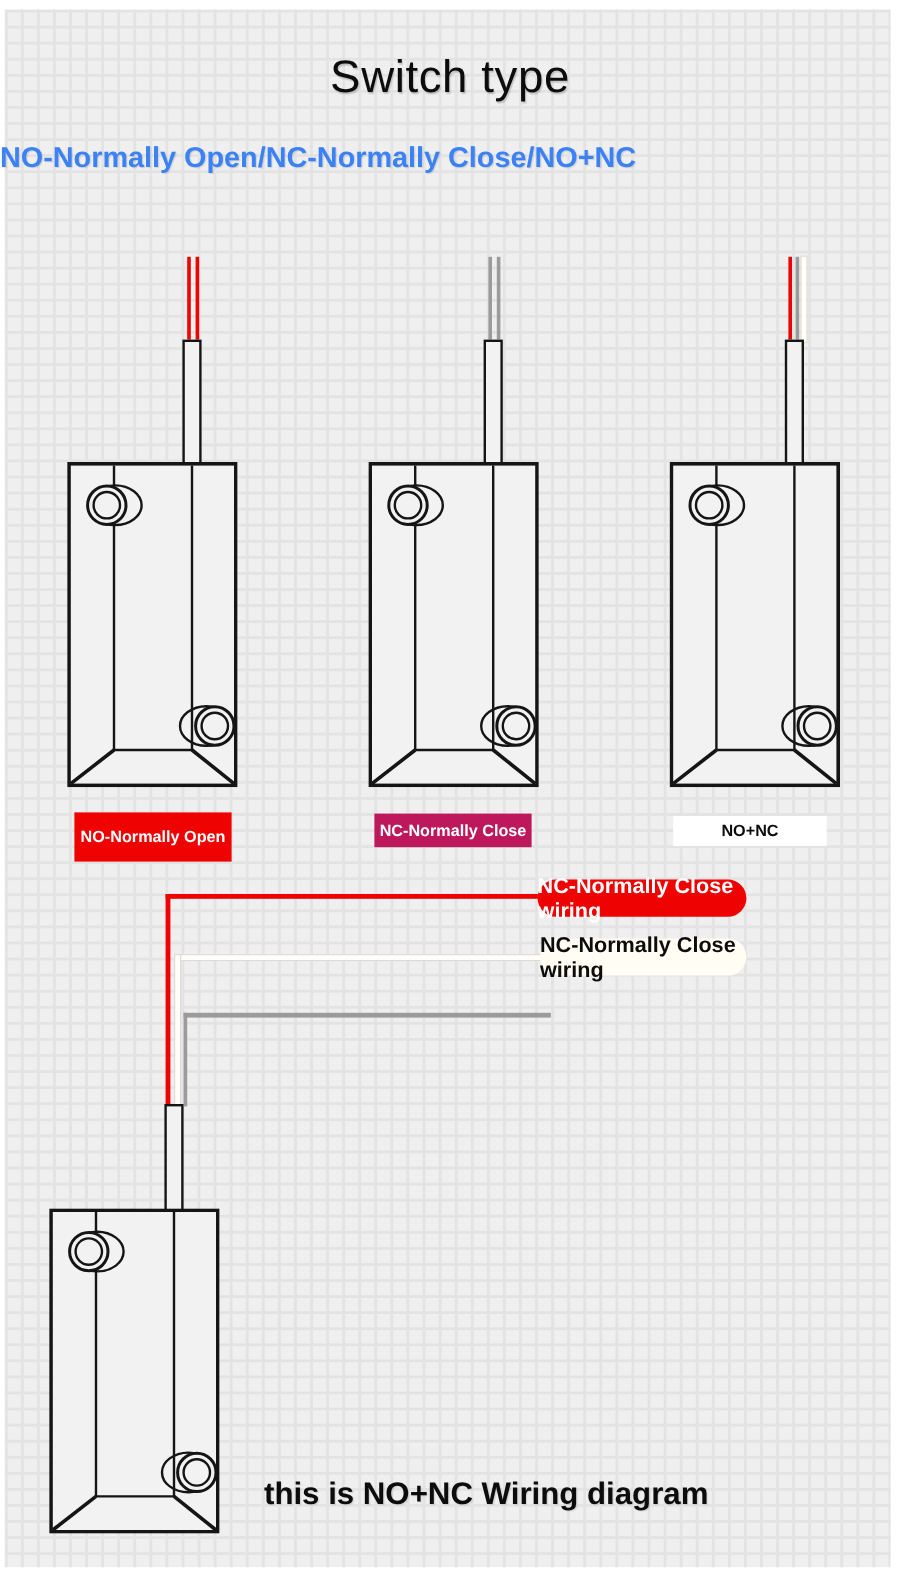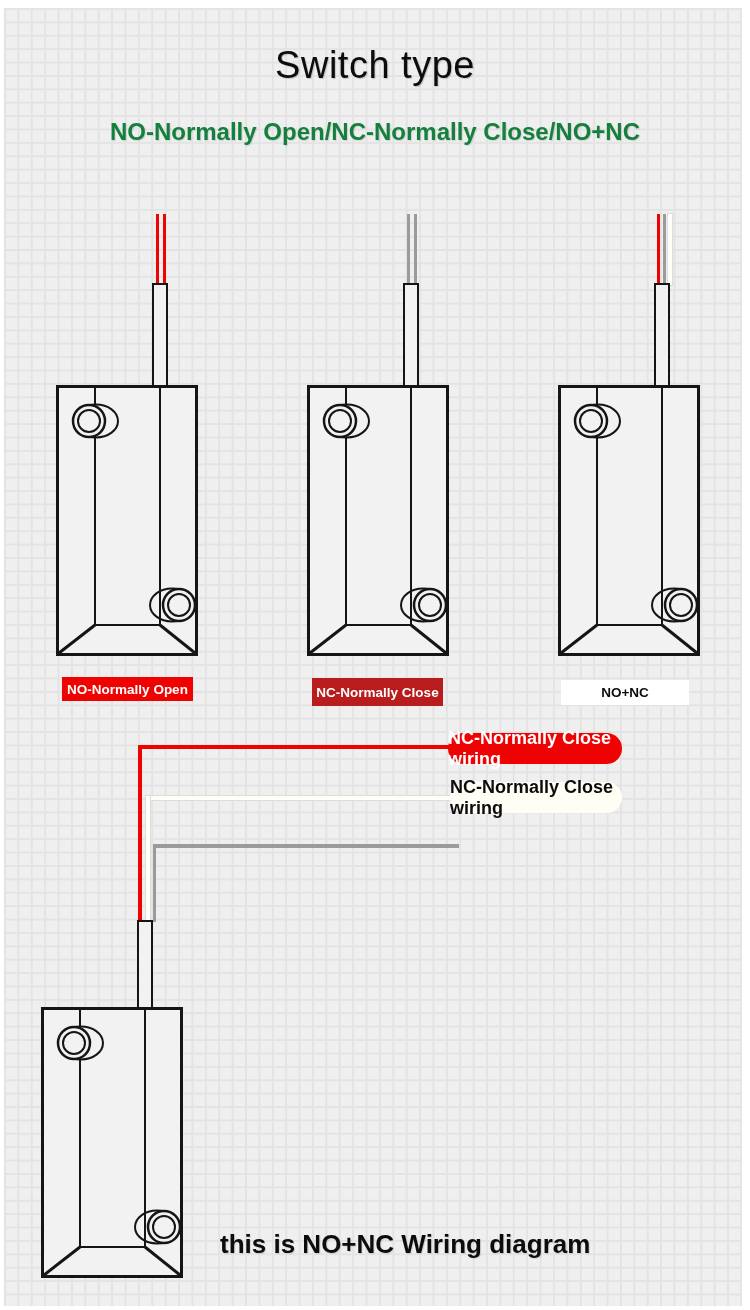--- a/index.html
+++ b/index.html
@@ -6,21 +6,21 @@
   body{font-family:"Liberation Sans",sans-serif;background:#ffffff;}
   .page{position:relative;width:750px;height:1310px;background:#ffffff;overflow:hidden;}
   .grid{position:absolute;left:4px;top:8px;right:8px;bottom:4px;
         background-color:#f0efef;
         background-image:linear-gradient(#e4e3e3 2px, transparent 2px),
                          linear-gradient(90deg,#e4e3e3 2px, transparent 2px);
         background-size:13.4px 13.4px;}
   .abs{position:absolute;}
   .title{left:0;top:44px;width:750px;text-align:center;font-size:38px;font-weight:400;color:#0c0c0c;
          text-shadow:1px 1px 1px rgba(0,0,0,0.18);letter-spacing:0.5px;}
-  .subtitle{left:0;top:118px;width:750px;text-align:center;font-size:24px;font-weight:700;color:#15803d;
+  .subtitle{left:0;top:118px;width:750px;text-align:left;font-size:24px;font-weight:700;color:#3b82f6;
             text-shadow:1px 1px 1px rgba(0,0,0,0.12);}
   .caption{left:220px;top:1229px;width:420px;font-size:26px;font-weight:700;color:#0c0c0c;
            text-shadow:1px 1px 1px rgba(0,0,0,0.12);}
   .stem{box-sizing:border-box;border:2.5px solid #151515;background:#f3f2f2;width:16px;}
   .wire{position:absolute;}
   .wire.red{background:#ee0202;}
   .wire.gray{background:#9b9b9b;}
   .wire.white{background:#fffefb;box-shadow:0 0 0 1px #dddcd8;}
   .typelabel{box-sizing:border-box;display:flex;align-items:center;justify-content:center;
              font-weight:700;font-size:13.5px;}
@@ -85,22 +85,22 @@
     <line x1="39" y1="240" x2="3" y2="268" stroke="#151515" stroke-width="3"></line>
     <line x1="104" y1="240" x2="139" y2="268" stroke="#151515" stroke-width="3"></line>
     <ellipse cx="40" cy="36" rx="22" ry="16.5" fill="none" stroke="#151515" stroke-width="2"></ellipse>
     <circle cx="33" cy="36" r="16" fill="#f3f2f2" stroke="#151515" stroke-width="2.5"></circle>
     <circle cx="33" cy="36" r="11" fill="none" stroke="#151515" stroke-width="2"></circle>
     <ellipse cx="116" cy="220" rx="22" ry="16.5" fill="none" stroke="#151515" stroke-width="2"></ellipse>
     <circle cx="123" cy="220" r="16" fill="#f3f2f2" stroke="#151515" stroke-width="2.5"></circle>
     <circle cx="123" cy="220" r="11" fill="none" stroke="#151515" stroke-width="2"></circle>
   </svg>
 
-  <div class="typelabel abs" style="left:62px;top:677px;width:131px;height:24px;background:#ee0202;color:#ffffff;">NO-Normally Open</div>
-  <div class="typelabel abs" style="left:312px;top:678px;width:131px;height:28px;background:#b91c1c;color:#ffffff;">NC-Normally Close</div>
+  <div class="typelabel abs" style="left:62px;top:677px;width:131px;height:41px;background:#ee0202;color:#ffffff;">NO-Normally Open</div>
+  <div class="typelabel abs" style="left:312px;top:678px;width:131px;height:28px;background:#be185d;color:#ffffff;">NC-Normally Close</div>
   <div class="typelabel abs" style="left:561px;top:680px;width:128px;height:25px;background:#ffffff;color:#0c0c0c;">NO+NC</div>
 
   <div class="wire red abs" style="left:138px;top:745px;width:320px;height:3.5px;"></div>
   <div class="wire red abs" style="left:138px;top:745px;width:3.5px;height:177px;"></div>
   <div class="wire white abs" style="left:146px;top:796px;width:312px;height:4px;"></div>
   <div class="wire white abs" style="left:146px;top:796px;width:4px;height:126px;"></div>
   <div class="wire gray abs" style="left:152.5px;top:844px;width:306px;height:3.5px;"></div>
   <div class="wire gray abs" style="left:152.5px;top:844px;width:3.5px;height:78px;"></div>
 
   <div class="pill abs" style="left:448px;top:733px;width:174px;height:31px;background:#ee0202;color:#ffffff;">NC-Normally Close wiring</div>

